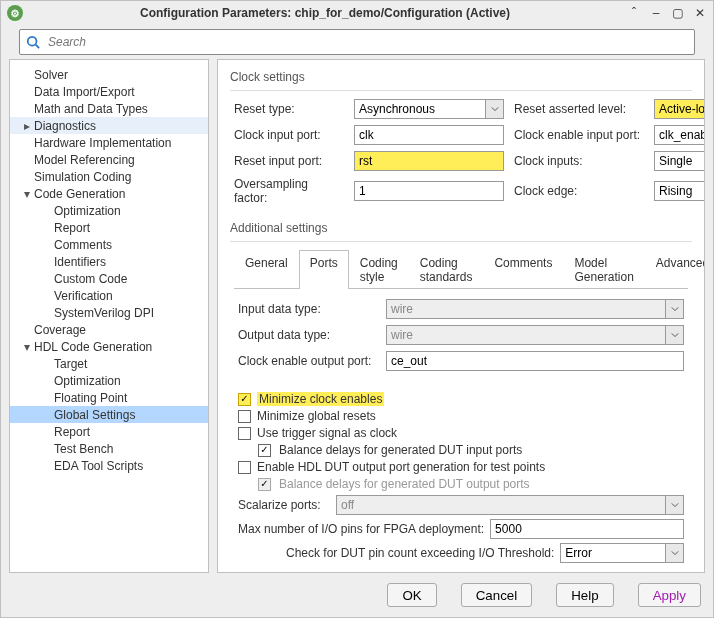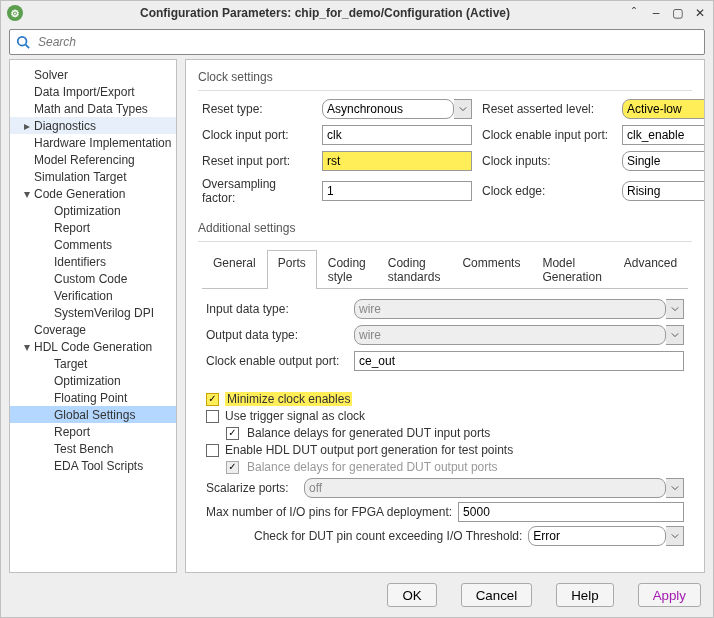--- a/index.html
+++ b/index.html
@@ -3,38 +3,38 @@
 <meta charset="utf-8">
 <style>
   * { box-sizing: border-box; }
   body { margin:0; font-family: Arial, Helvetica, sans-serif; font-size:12px; color:#333; background:#eeeeee; }
   .window { width:714px; height:618px; background:#eeeeee; display:flex; flex-direction:column; border:1px solid #c0c0c0;}
   .titlebar { display:flex; align-items:center; height:24px; padding:0 6px; gap:6px; }
   .titlebar-icon { width:16px; height:16px; border-radius:50%; background:#5a9e4e; display:flex; align-items:center; justify-content:center; color:#fff; font-weight:bold; font-size:10px;}
   .titlebar-title { flex:1; text-align:center; font-weight:bold; }
   .titlebar-controls { display:flex; gap:8px; }
   .tb-btn { width:14px; height:14px; display:flex; align-items:center; justify-content:center; cursor:pointer; }
-  .search-row { padding:4px 8px; }
+  .search-row { padding:4px 18px; }
   .search-wrap { display:flex; align-items:center; border:1px solid #888; background:#fff; height:26px; padding:0 6px; gap:6px; border-radius:2px;}
   .search-input { flex:1; border:none; outline:none; font-size:12px; font-style:italic; color:#888; }
   .body-row { flex:1; display:flex; padding:0 8px; gap:8px; overflow:hidden;}
-  .sidebar { width:168px; background:#fff; border:1px solid #c0c0c0; padding:6px 0; overflow:auto;}
+  .sidebar { width:200px; background:#fff; border:1px solid #c0c0c0; padding:6px 0; overflow:auto;}
   .tree-item { display:flex; align-items:center; height:17px; padding:0 4px 0 12px; cursor:pointer;}
   .tree-item.level2 { padding-left:32px; }
   .tree-item .caret { width:10px; display:inline-block; text-align:center; margin-right:2px; color:#555;}
   .tree-item.selected { background:#b3d7ff; }
   .tree-item.highlight { background:#e7f0fa; }
   .content { flex:1; background:#fff; border:1px solid #c0c0c0; padding:8px 12px; overflow:auto;}
   .section-title { color:#555; margin:2px 0 6px 0; }
   .divider { height:1px; background:#ddd; margin:2px 0 8px 0;}
   .form-grid { display:grid; grid-template-columns:110px 150px 130px 120px; column-gap:10px; row-gap:6px; align-items:center; margin-left:4px;}
   label.fld { color:#333; }
   .input, .select { width:100%; height:20px; border:1px solid #999; background:#fff; font-size:12px; padding:0 4px;}
   .select-wrap { display:flex; }
-  .select-wrap .input { flex:1;border-radius:8px; }
+  .select-wrap .input { flex:1; }
   .select-btn { width:18px; height:20px; border:1px solid #999; border-left:none; background:#e8e8e8; display:flex; align-items:center; justify-content:center;}
   .select-btn svg { width:8px; height:8px; }
   .disabled { background:#eee; color:#888; }
   .hl-yellow { background:#ffee58; }
   .tabbar { display:flex; border-bottom:1px solid #c0c0c0; margin:0 4px 10px 4px; }
   .tab { padding:5px 10px; cursor:pointer; border:1px solid transparent; border-bottom:none; margin-bottom:-1px;}
   .tab.active { border-color:#c0c0c0; background:#fff; }
   .subform { margin:0 8px 12px 8px; display:grid; grid-template-columns:140px 1fr; row-gap:6px; column-gap:8px; align-items:center;}
   .checkbox-row { display:flex; align-items:center; gap:6px; margin:3px 8px;}
   .checkbox-row.indent1 { margin-left:28px;gap:8px; }
@@ -95,21 +95,21 @@
         <div class="tree-item">
           <span class="caret"></span>
           <span>Hardware Implementation</span>
         </div>
         <div class="tree-item">
           <span class="caret"></span>
           <span>Model Referencing</span>
         </div>
         <div class="tree-item">
           <span class="caret"></span>
-          <span>Simulation Target</span>
+          <span>Simulation Coding</span>
         </div>
         <div class="tree-item">
           <span class="caret">▾</span>
           <span>Code Generation</span>
         </div>
         <div class="tree-item level2">
           <span class="caret"></span>
           <span>Optimization</span>
         </div>
         <div class="tree-item level2">
@@ -251,20 +251,24 @@
       </div>
 
       <div style="height:6px"></div>
 
       <div class="checkbox-row">
           <div class="cb checked hl"></div>
           <span class="label-hl">Minimize clock enables</span>
         </div>
       <div class="checkbox-row">
           <div class="cb"></div>
+          <span>Minimize global resets</span>
+        </div>
+      <div class="checkbox-row">
+          <div class="cb"></div>
           <span>Use trigger signal as clock</span>
         </div>
       <div class="checkbox-row indent1">
           <div class="cb checked"></div>
           <span>Balance delays for generated DUT input ports</span>
         </div>
       <div class="checkbox-row">
           <div class="cb"></div>
           <span>Enable HDL DUT output port generation for test points</span>
         </div>

